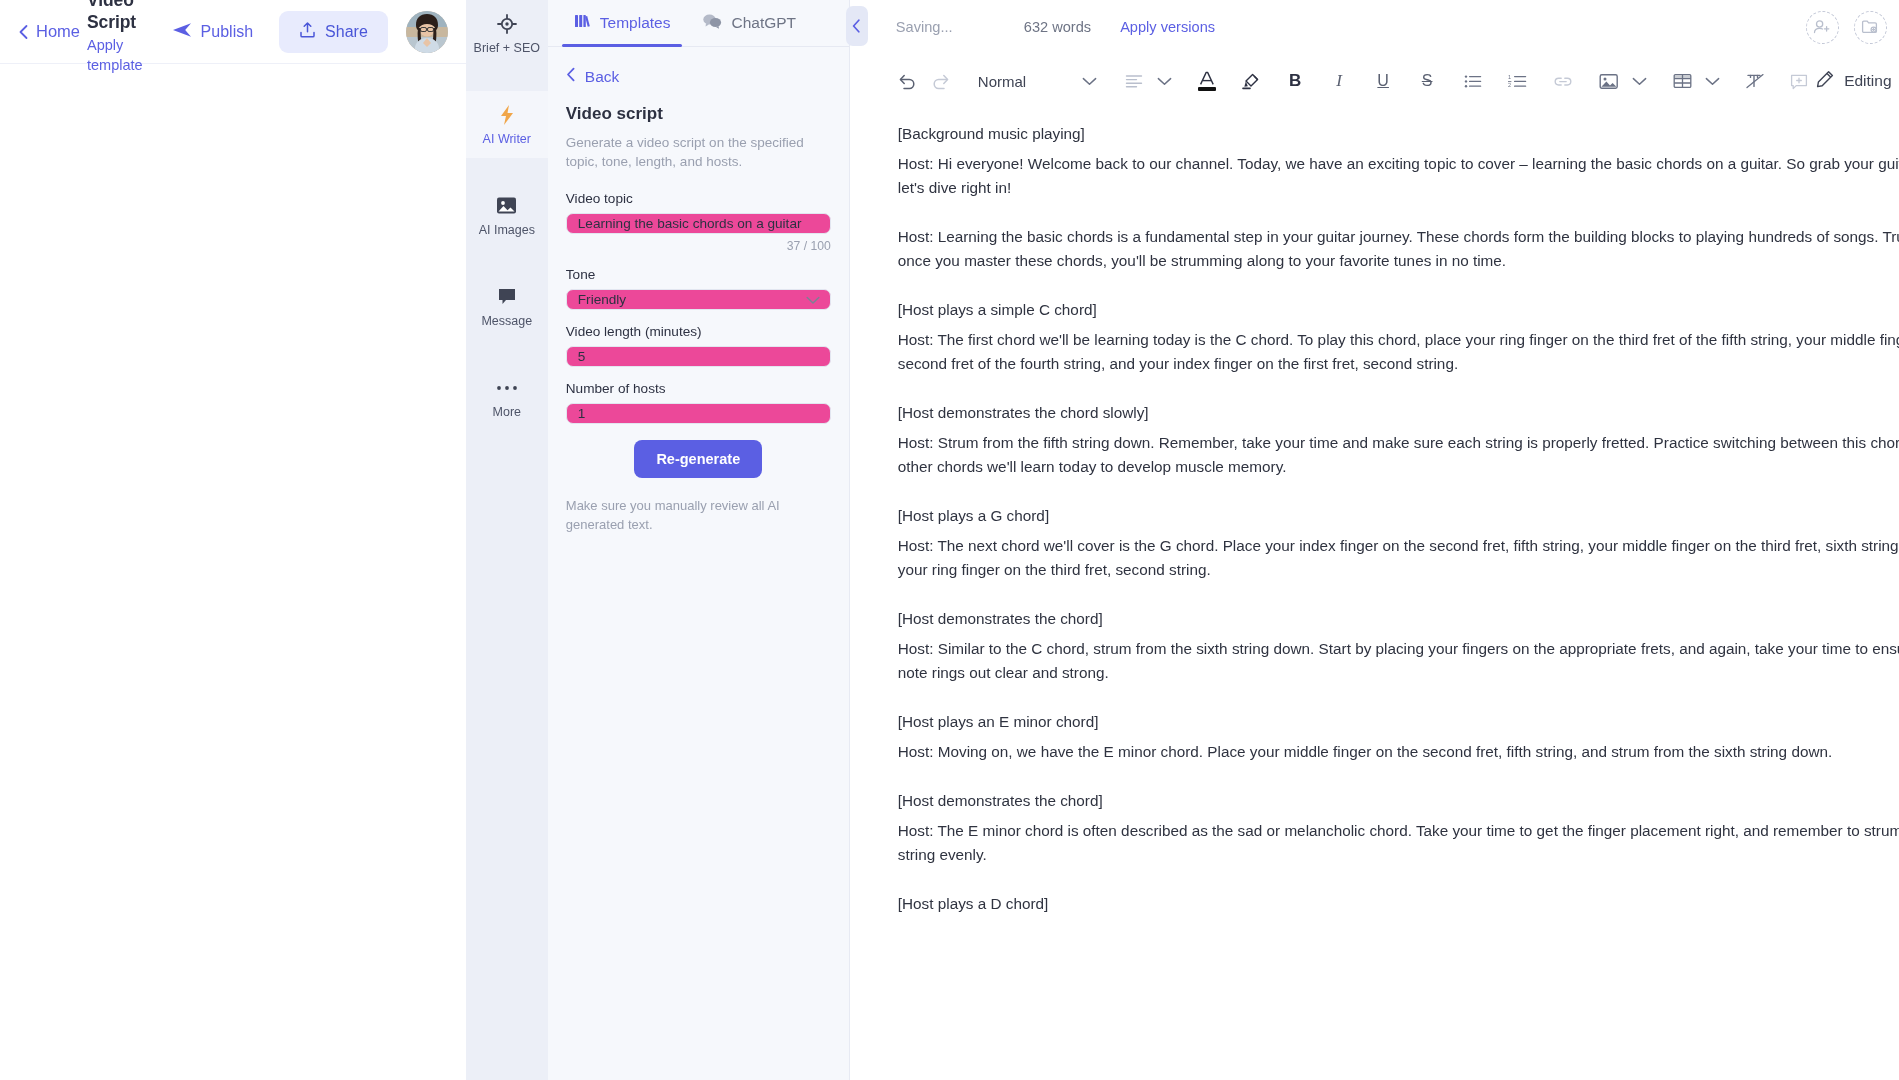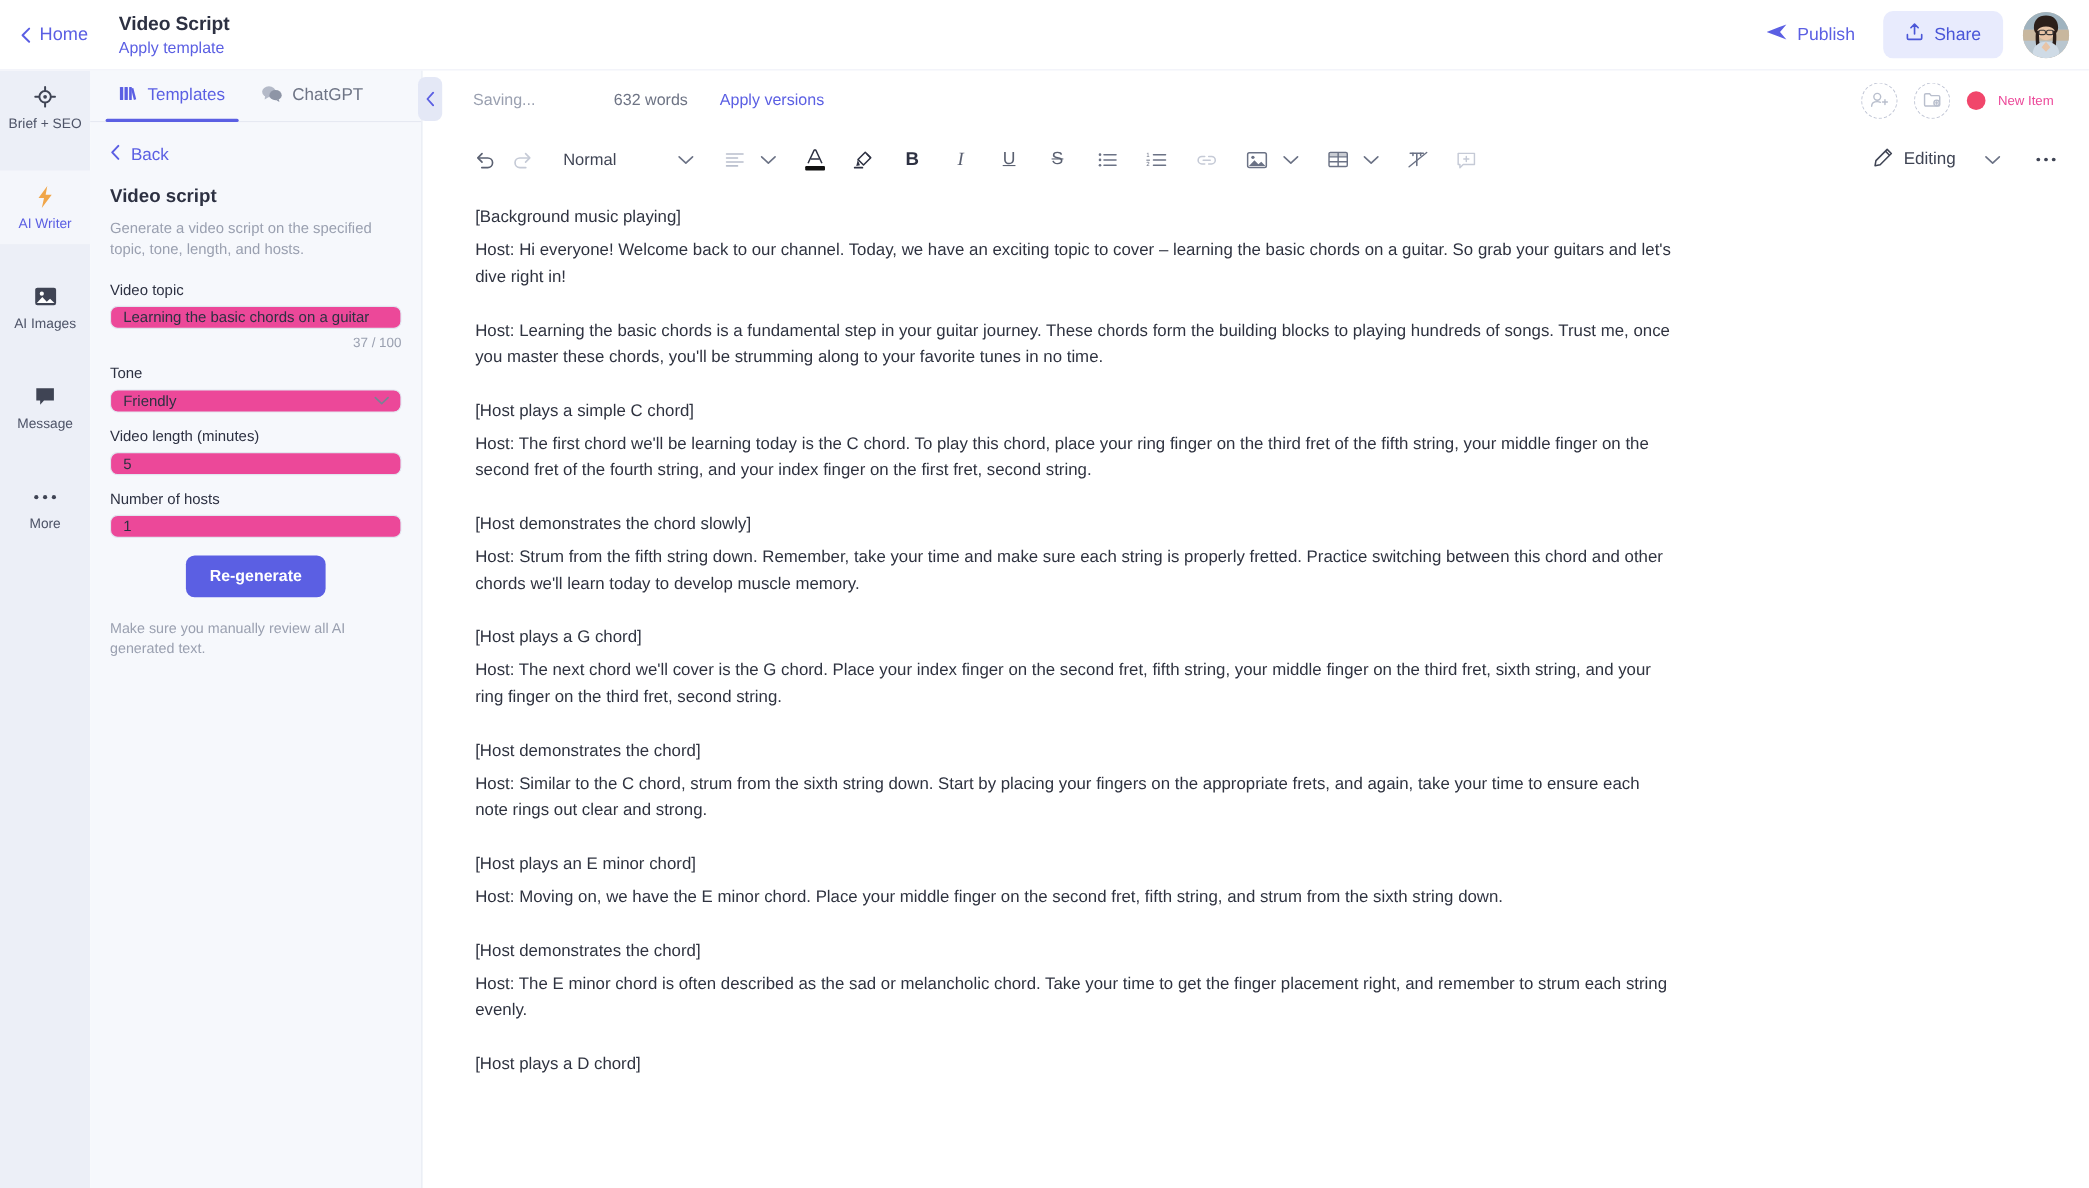--- a/index.html
+++ b/index.html
@@ -2,21 +2,21 @@
 <html><head>
 <meta charset="utf-8">
 <style>
   * { box-sizing: border-box; margin: 0; padding: 0; }
   html, body {
     width: 1899px; height: 1080px;
     font-family: "Liberation Sans", sans-serif;
     background: #ffffff;
     overflow: hidden;
   }
-  .app { position: relative; width: 1899px; height: 1080px; display: flex; flex-direction: column; }
+  .app { position: relative; width: 1899px; height: 1080px; display: flex; flex-direction: row; }
 
   
   .topbar {
     height: 64px; flex: 0 0 64px;
     background: #ffffff;
     display: flex; align-items: center;
     border-bottom: 1px solid #eef0f8;
     position: relative; z-index: 30;
   }
   .home-link {

